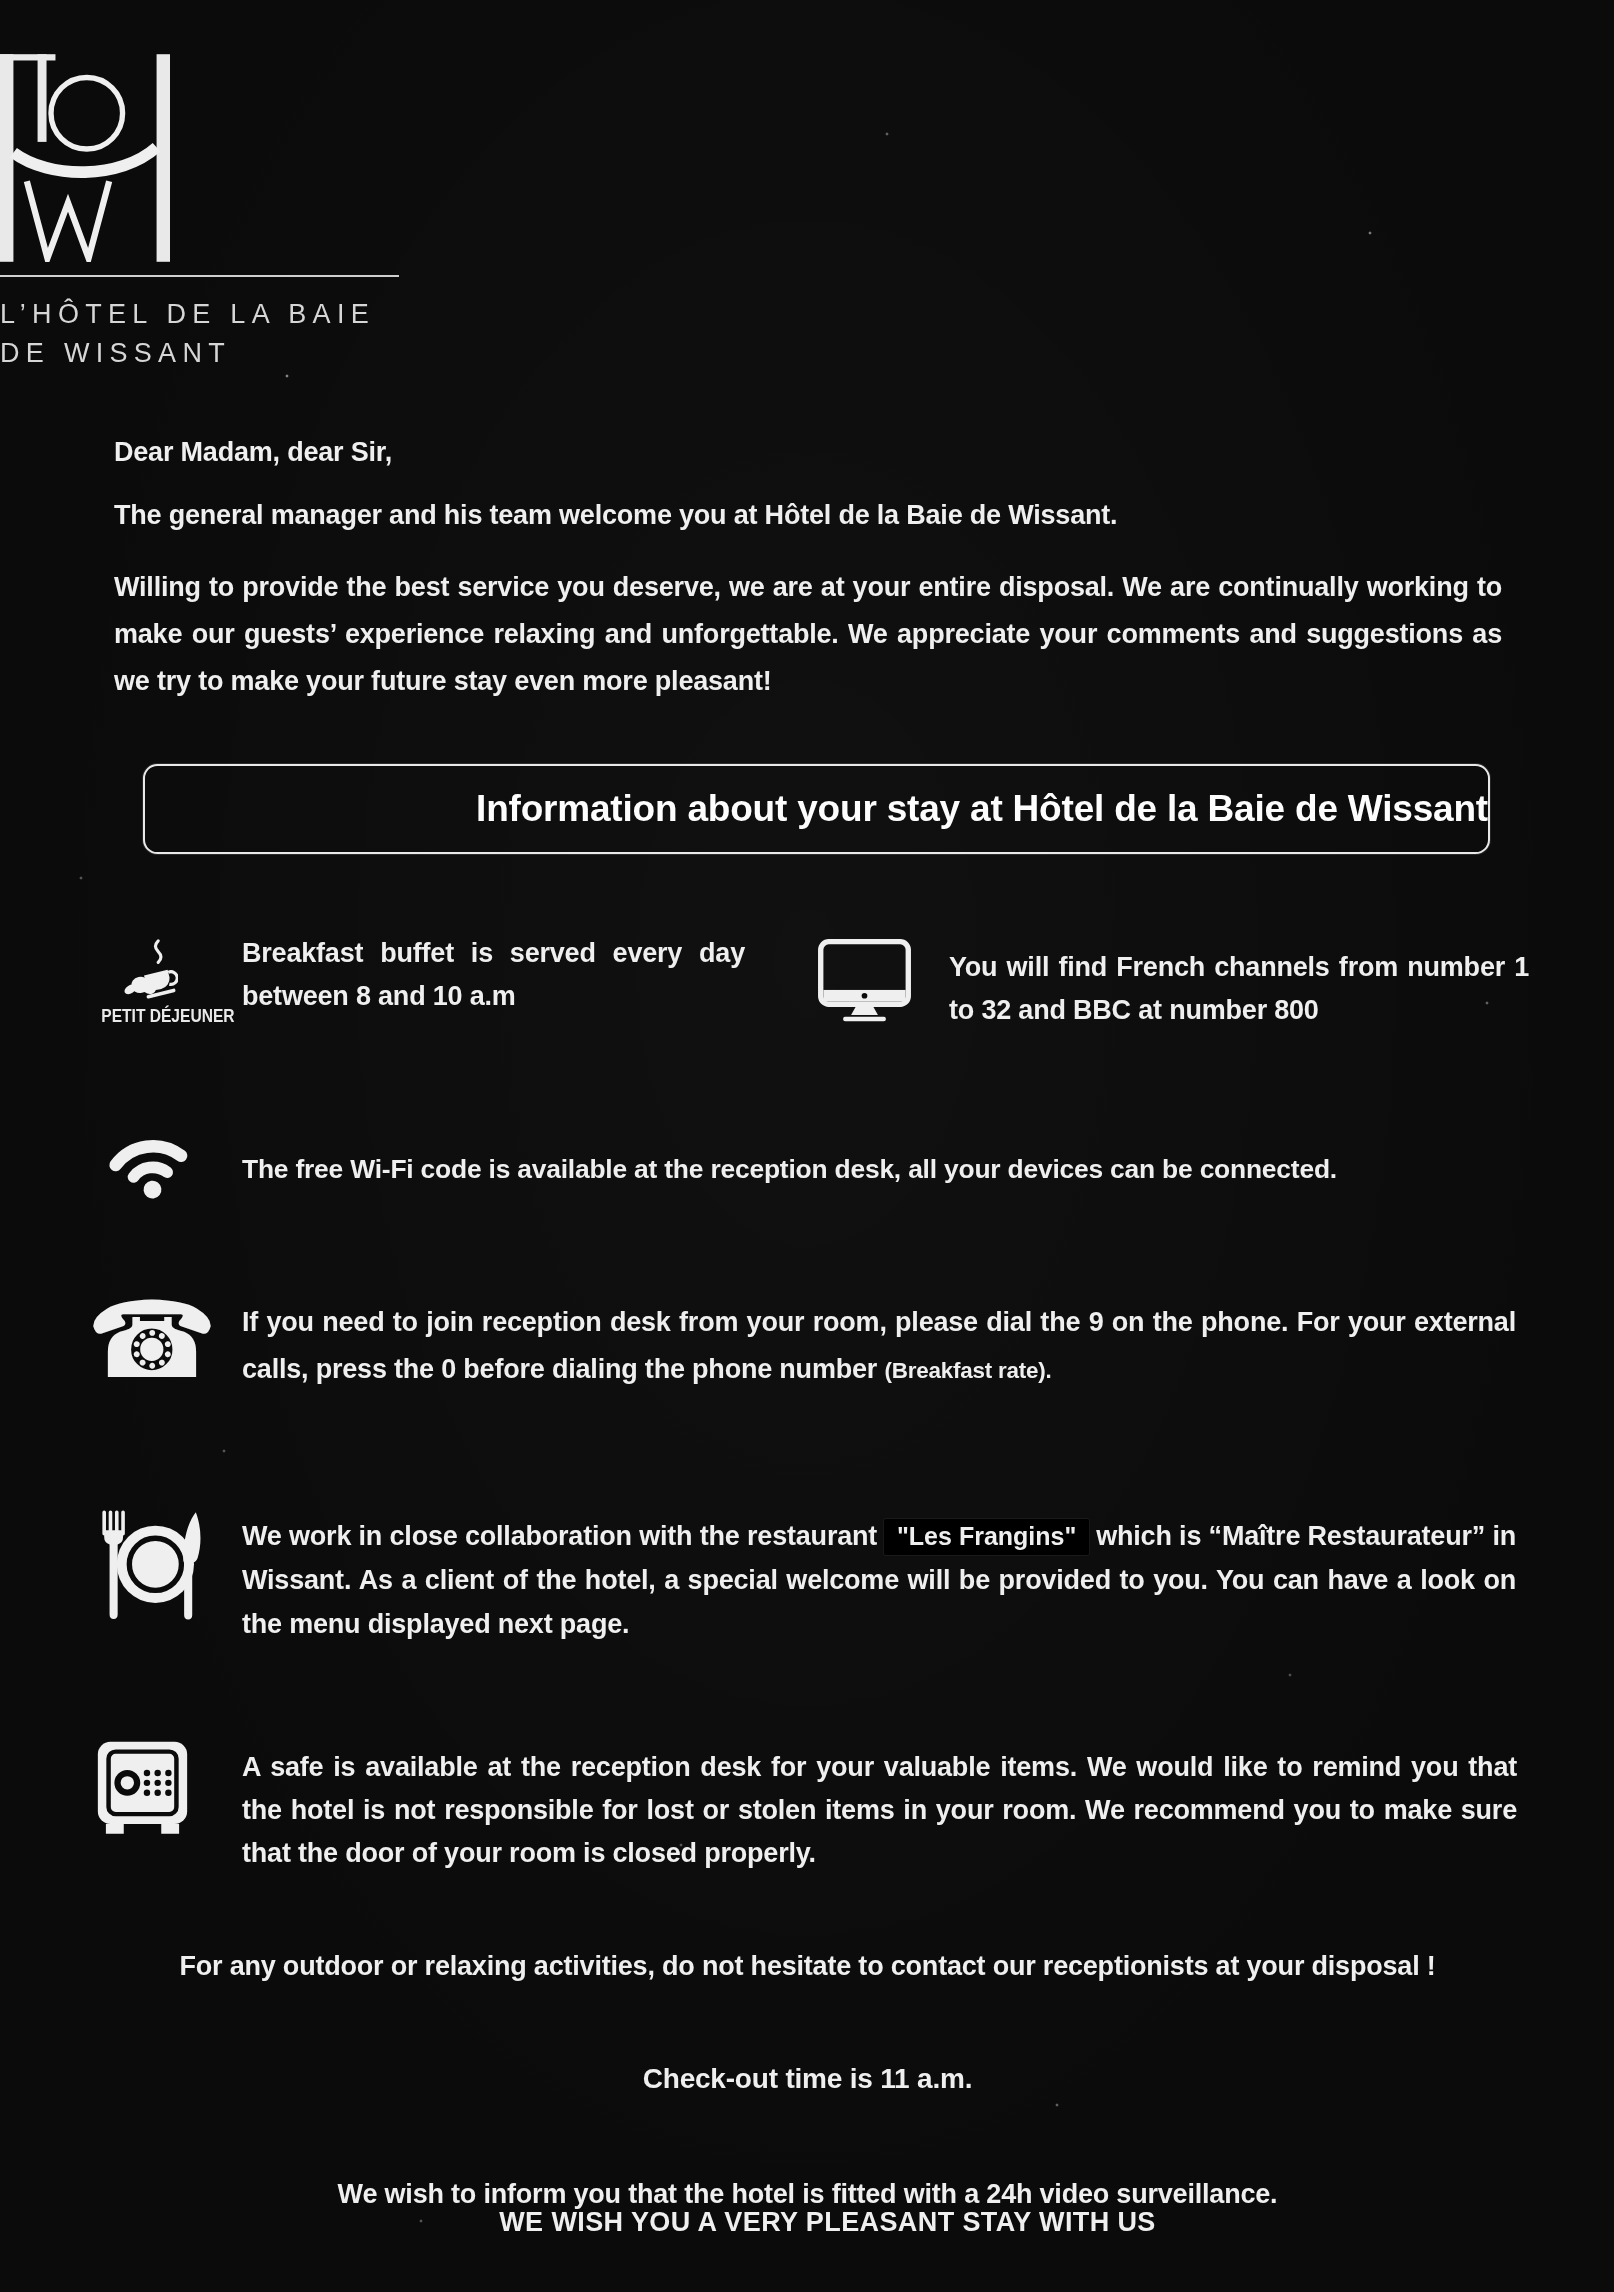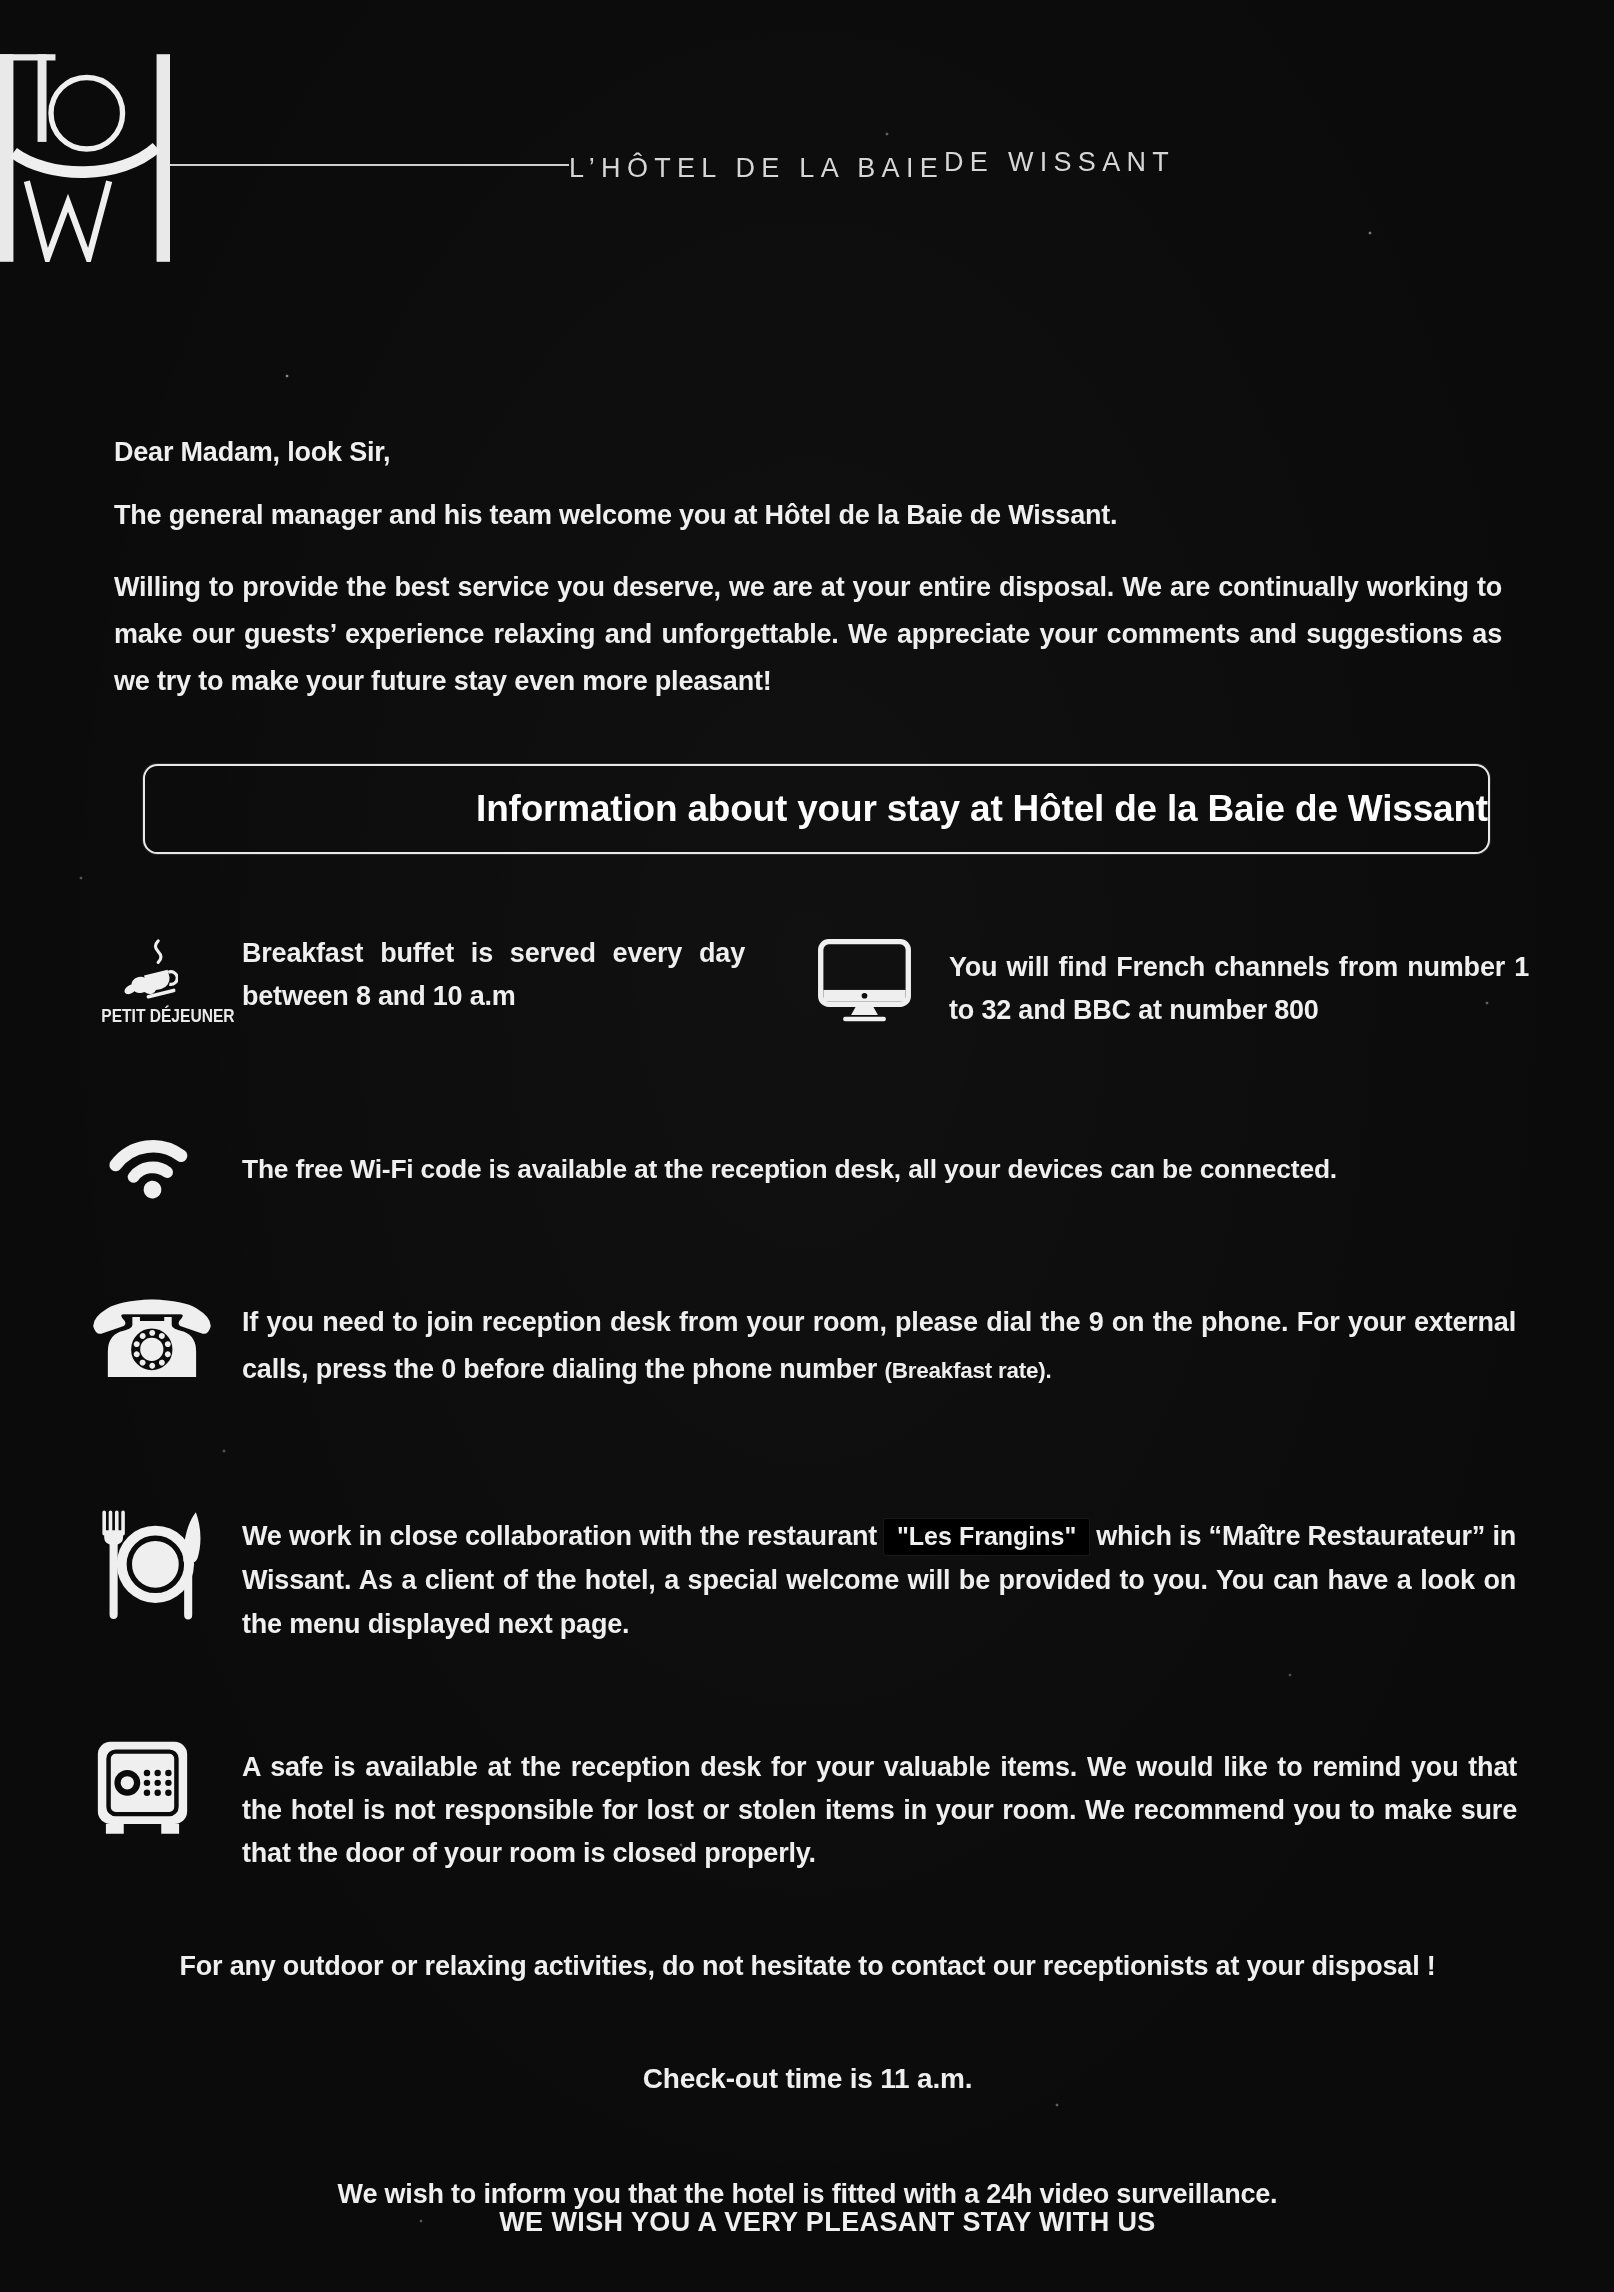--- a/index.html
+++ b/index.html
@@ -18,21 +18,21 @@
       radial-gradient(circle at 1290px 1675px, rgba(255,255,255,.28) 0 0.9px, transparent 1.8px),
       radial-gradient(circle at 81px 878px, rgba(255,255,255,.3) 0 0.9px, transparent 1.8px),
       radial-gradient(ellipse at 50% 42%, rgba(255,255,255,.025), rgba(0,0,0,0) 70%);
     font-family:"Liberation Sans","DejaVu Sans",sans-serif;
     color:#efefef;
   }
   .abs{position:absolute;}
   .body-text{font-weight:bold;font-size:27px;letter-spacing:-0.2px;color:#efefef;}
   .justify{text-align:justify;}
   
-  .logo-block{top:54px;left:0;width:100%;display:flex;flex-direction:row;align-items:center;}
+  .logo-block{top:54px;left:0;width:100%;display:flex;flex-direction:column;}
   .logo-divider{width:399px;height:1.8px;background:#cfcfcf;margin-top:13.4px;}
   .hotel-name{font-size:27px;letter-spacing:6.3px;color:#d6d6d6;font-weight:normal;}
   .hotel-name.l1{margin-top:21.5px;}
   .hotel-name.l2{margin-top:8px;}
   
   .info-box{
     top:764px;left:143px;width:1343px;height:86px;
     border:2.7px solid #e9e9e9;border-radius:14.3px;
     display:flex;align-items:center;justify-content:flex-end;
     box-shadow:0 0 0 0.9px rgba(255,255,255,.12);
@@ -67,21 +67,21 @@
       </g>
       <circle cx="97" cy="66" r="40" class="st" stroke-width="6"></circle>
       <path d="M15,110 C 55,140 135,140 175,104" class="st" stroke-width="13"></path>
       <path d="M30,142 L53,228 L76,166 L99,228 L122,142" class="st" stroke-width="7"></path>
     </svg>
     <div class="logo-divider"></div>
     <div class="hotel-name l1">L’HÔTEL DE LA BAIE</div>
     <div class="hotel-name l2">DE WISSANT</div>
   </div>
 
-  <div class="abs body-text" style="top:437px;left:114px;width:1388px;">Dear Madam, look Sir,</div>
+  <div class="abs body-text" style="top:437px;left:114px;width:1388px;">Dear Madam, dear Sir,</div>
   <div class="abs body-text justify" style="top:564px;left:114px;width:1388px;line-height:47px;">Willing to provide the best service you deserve, we are at your entire disposal. We are continually working to make our guests’ experience relaxing and unforgettable. We appreciate your comments and suggestions as we try to make your future stay even more pleasant!</div>
   <div class="abs body-text" style="top:500px;left:114px;width:1388px;">The general manager and his team welcome you at Hôtel de la Baie de Wissant.</div>
 
   <div class="abs info-box">
     <span>Information about your stay at Hôtel de la Baie de Wissant</span>
   </div>
 
   <div class="abs" style="top:939px;left:124px;">
     <svg width="54" height="63" viewBox="0 0 60 70">
       <path d="M38,2 q-6,6 0,12 q6,6 0,12" class="st" stroke-width="3.4" stroke-linecap="round"></path>

